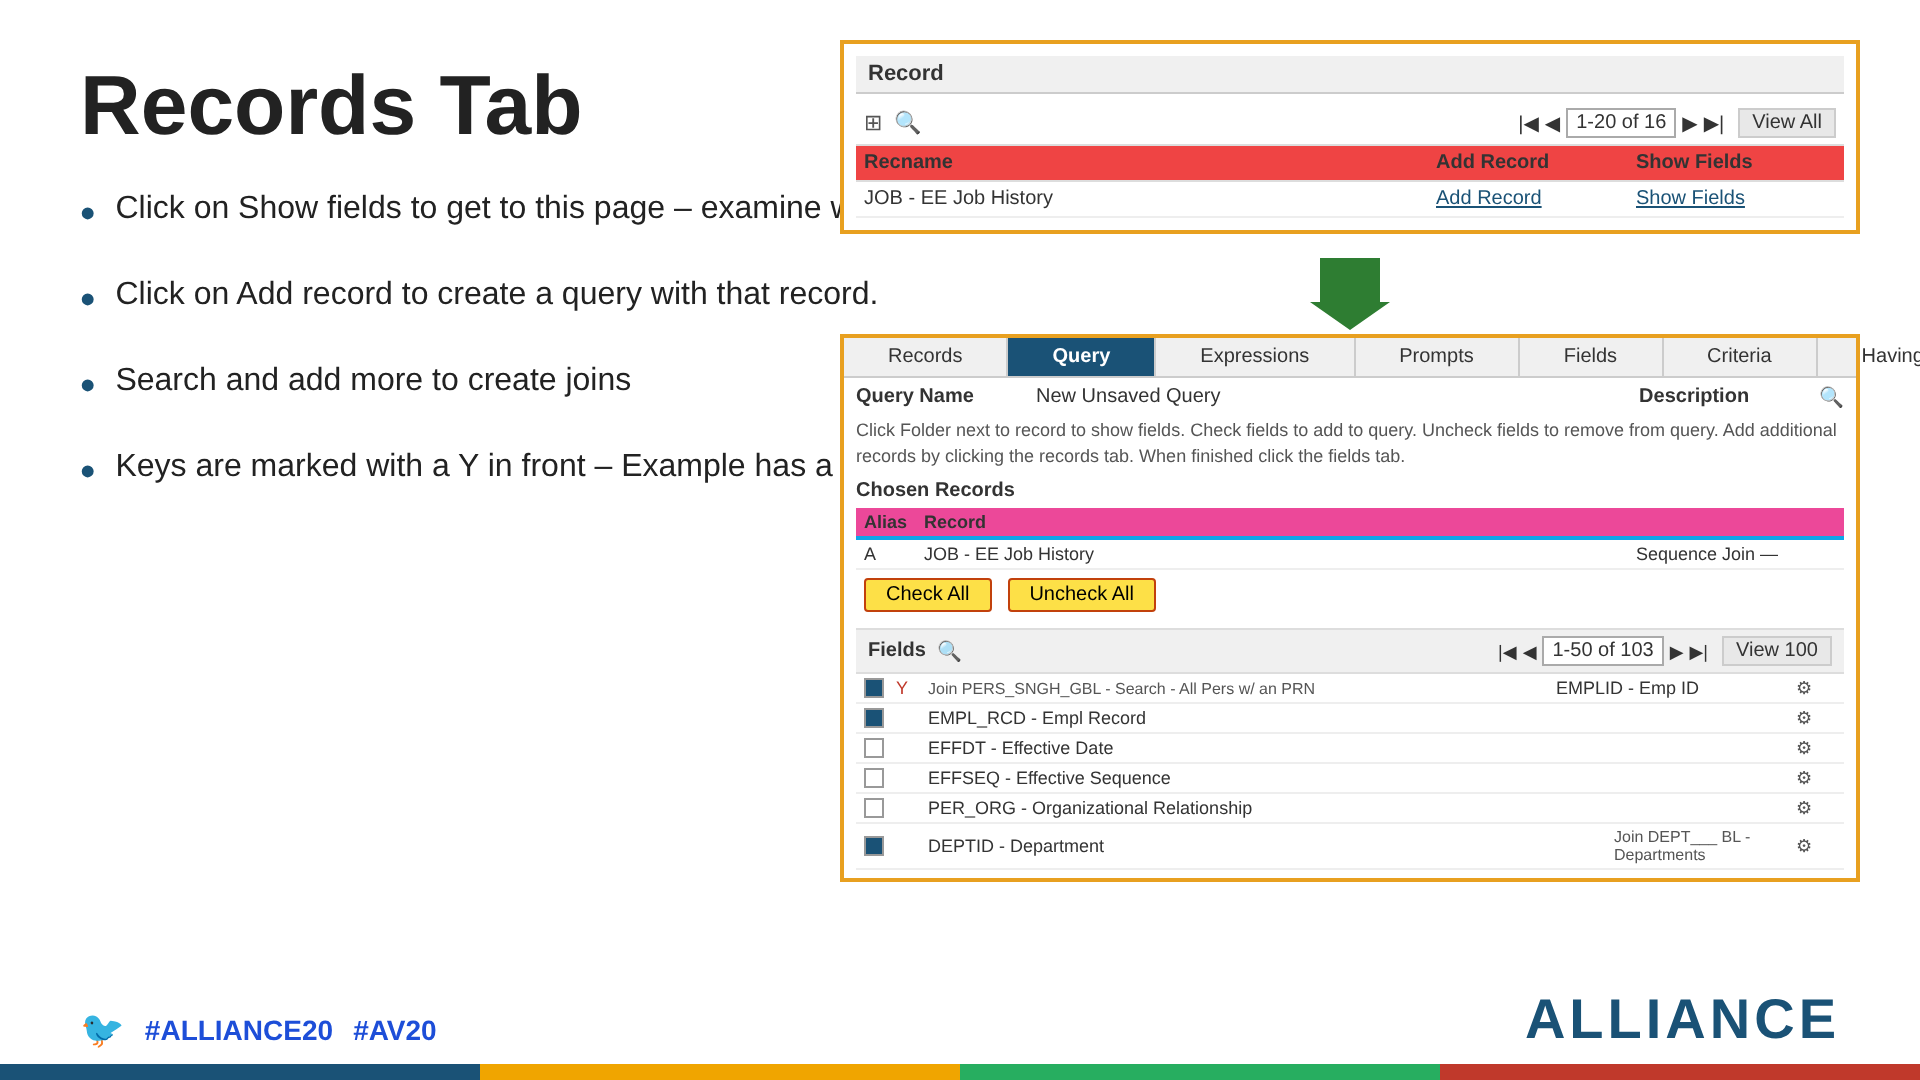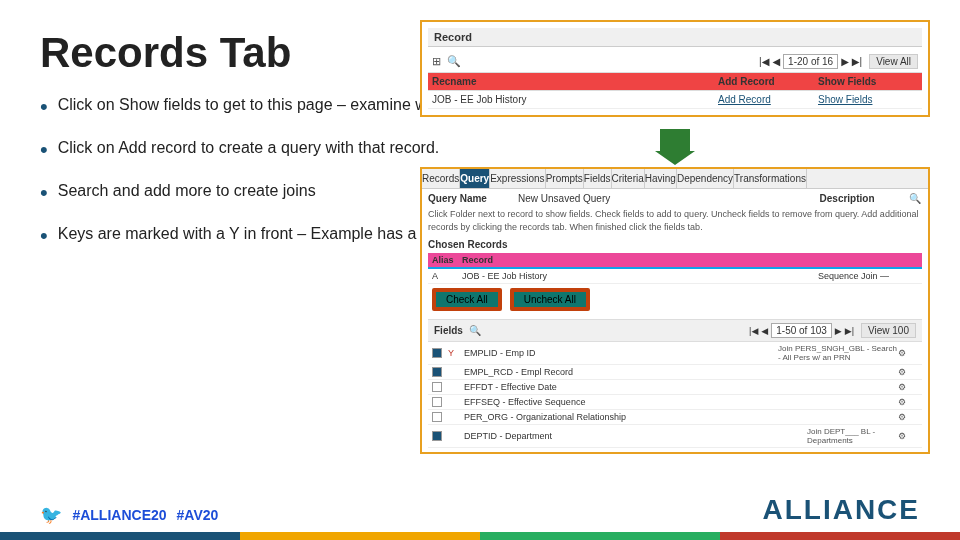--- a/index.html
+++ b/index.html
@@ -171,21 +171,21 @@
     }
 
     .tabs-bar {
       display: flex;
       background: #f0f0f0;
       border-bottom: 1px solid #ccc;
       font-size: 10px;
     }
 
     .tab-item {
-      padding: 4px 0;
+      padding: 4px 22px;
       color: #333;
       border-right: 1px solid #ccc;
       cursor: pointer;
     }
 
     .tab-item.active {
       background: #1a5276;
       color: #fff;
       font-weight: bold;
     }
@@ -245,22 +245,22 @@
       color: #333;
     }
 
     .check-all-row {
       display: flex;
       gap: 8px;
       padding: 4px 4px;
     }
 
     .check-all-btn {
-      background: #0f766e;
-      border: 4px solid #c2410c;
+      background: #fde047;
+      border: 1px solid #c2410c;
       padding: 2px 10px;
       font-size: 10px;
       border-radius: 2px;
     }
 
     .fields-section {
       border-top: 1px solid #ddd;
       margin-top: 4px;
     }
 
@@ -461,22 +461,22 @@
               <span class="ss-pager-box">1-50 of 103</span>
               <span>▶</span>
               <span>▶|</span>
               <span class="ss-view-all">View 100</span>
             </div>
           </div>
 
           <div class="field-row">
             <span class="field-checkbox checked"></span>
             <span style="font-size:9px;color:#c0392b;">Y</span>
+            <span style="font-size:8px;color:#555;">Join PERS_SNGH_GBL - Search - All Pers w/ an PRN</span>
             <span>EMPLID - Emp ID</span>
-            <span style="font-size:8px;color:#555;">Join PERS_SNGH_GBL - Search - All Pers w/ an PRN</span>
             <span style="font-size:9px;color:#555;">⚙</span>
           </div>
           <div class="field-row">
             <span class="field-checkbox checked"></span>
             <span style="font-size:9px;color:#999;"></span>
             <span>EMPL_RCD - Empl Record</span>
             <span></span>
             <span style="font-size:9px;color:#555;">⚙</span>
           </div>
           <div class="field-row">

